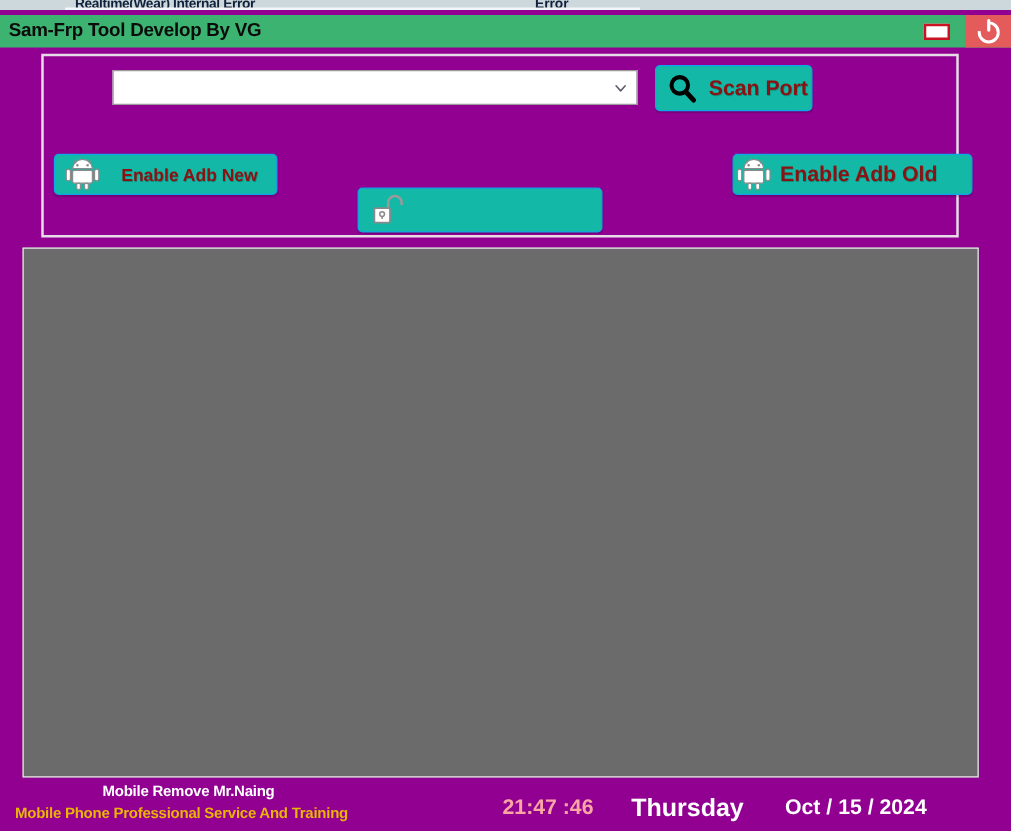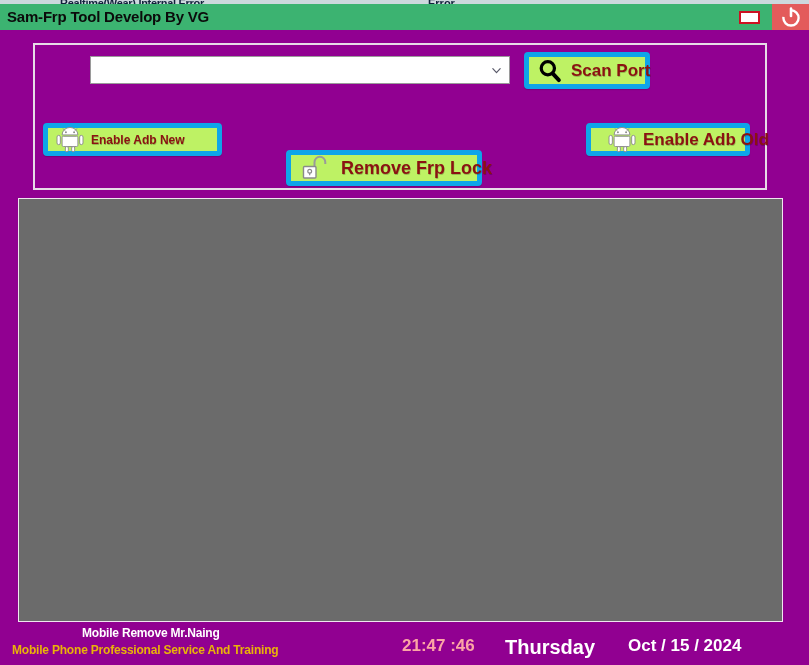--- a/index.html
+++ b/index.html
@@ -52,21 +52,21 @@
   .bg-strip .bg-underline {
     position: absolute;
     left: 52px; top: 6px;
     width: 460px; height: 2px;
     background: #f3f6f8;
   }
 
   
   .titlebar {
     position: absolute;
-    left: 0; top: 4px;
+    left: 0; top: 12px;
     width: 809px; height: 26px;
     background: #3cb371;
   }
   .titlebar .title-text {
     position: absolute;
     left: 7px; top: 4px;
     font-size: 15px;
     font-weight: bold;
     color: #0b0b0b;
     white-space: nowrap;
@@ -131,22 +131,22 @@
   }
   .combo .combo-arrow {
     position: absolute;
     right: 7px; top: 8px;
     width: 11px; height: 11px;
   }
 
   
   .btn {
     position: absolute;
-    background: #bef264;
-    border: 5px solid #0ea5e9;
+    background: #14b8a6;
+    border: 1px solid #0ea5e9;
     border-radius: 4px;
     box-sizing: border-box;
     display: flex;
     align-items: center;
     cursor: pointer;
     box-shadow: 0 1px 1px rgba(0,0,0,0.18);
   }
   .btn .ico {
     flex: 0 0 auto;
     display: flex;
@@ -173,26 +173,26 @@
     width: 137px; height: 33px;
     padding-left: 7px;
   }
   #btn-read-info .lbl { font-size: 17px; margin-left: 10px; }
 
   #btn-enable-adb-new {
     left: 43px; top: 123px;
     width: 179px; height: 33px;
     padding-left: 7px;
   }
-  #btn-enable-adb-new .lbl { font-size: 12px; margin-left: 6px; }
+  #btn-enable-adb-new .lbl { font-size: 14px; margin-left: 16px; }
 
   #btn-enable-adb-old {
     left: 586px; top: 123px;
-    width: 164px; height: 33px;
-    padding-left: 16px;
+    width: 192px; height: 33px;
+    padding-left: 1px;
   }
   #btn-enable-adb-old .lbl { font-size: 17px; margin-left: 6px; }
 
   #btn-remove-frp {
     left: 286px; top: 150px;
     width: 196px; height: 36px;
     padding-left: 10px;
   }
   #btn-remove-frp .lbl { font-size: 18px; margin-left: 10px; }
 
@@ -346,21 +346,20 @@
 
   <div class="btn" id="btn-remove-frp">
     <span class="ico">
       <svg width="30" height="28" viewBox="0 0 30 28">
         <path d="M13.5 12.5 V8.2 A5.4 5.4 0 0 1 24.3 8.2 V10" fill="none" stroke="#9a9a9a" stroke-width="2"></path>
         <rect x="2.5" y="12.5" width="12.5" height="11.5" rx="1" fill="#ffffff" stroke="#8a8a8a" stroke-width="1.4"></rect>
         <circle cx="8.7" cy="17.2" r="1.9" fill="none" stroke="#8a8a8a" stroke-width="1.2"></circle>
         <line x1="8.7" y1="18.7" x2="8.7" y2="21.2" stroke="#8a8a8a" stroke-width="1.2"></line>
       </svg>
     </span>
-    <span class="lbl">Remove Frp Lock</span>
   </div>
 
   <div class="log-panel"></div>
 
   <div class="statusbar">
     <div class="brand-1">Mobile Remove Mr.Naing</div>
     <div class="brand-2">Mobile Phone Professional Service And Training</div>
     <div class="clock-time">21:47 :46</div>
     <div class="clock-day">Thursday</div>
     <div class="clock-date">Oct / 15 / 2024</div>

